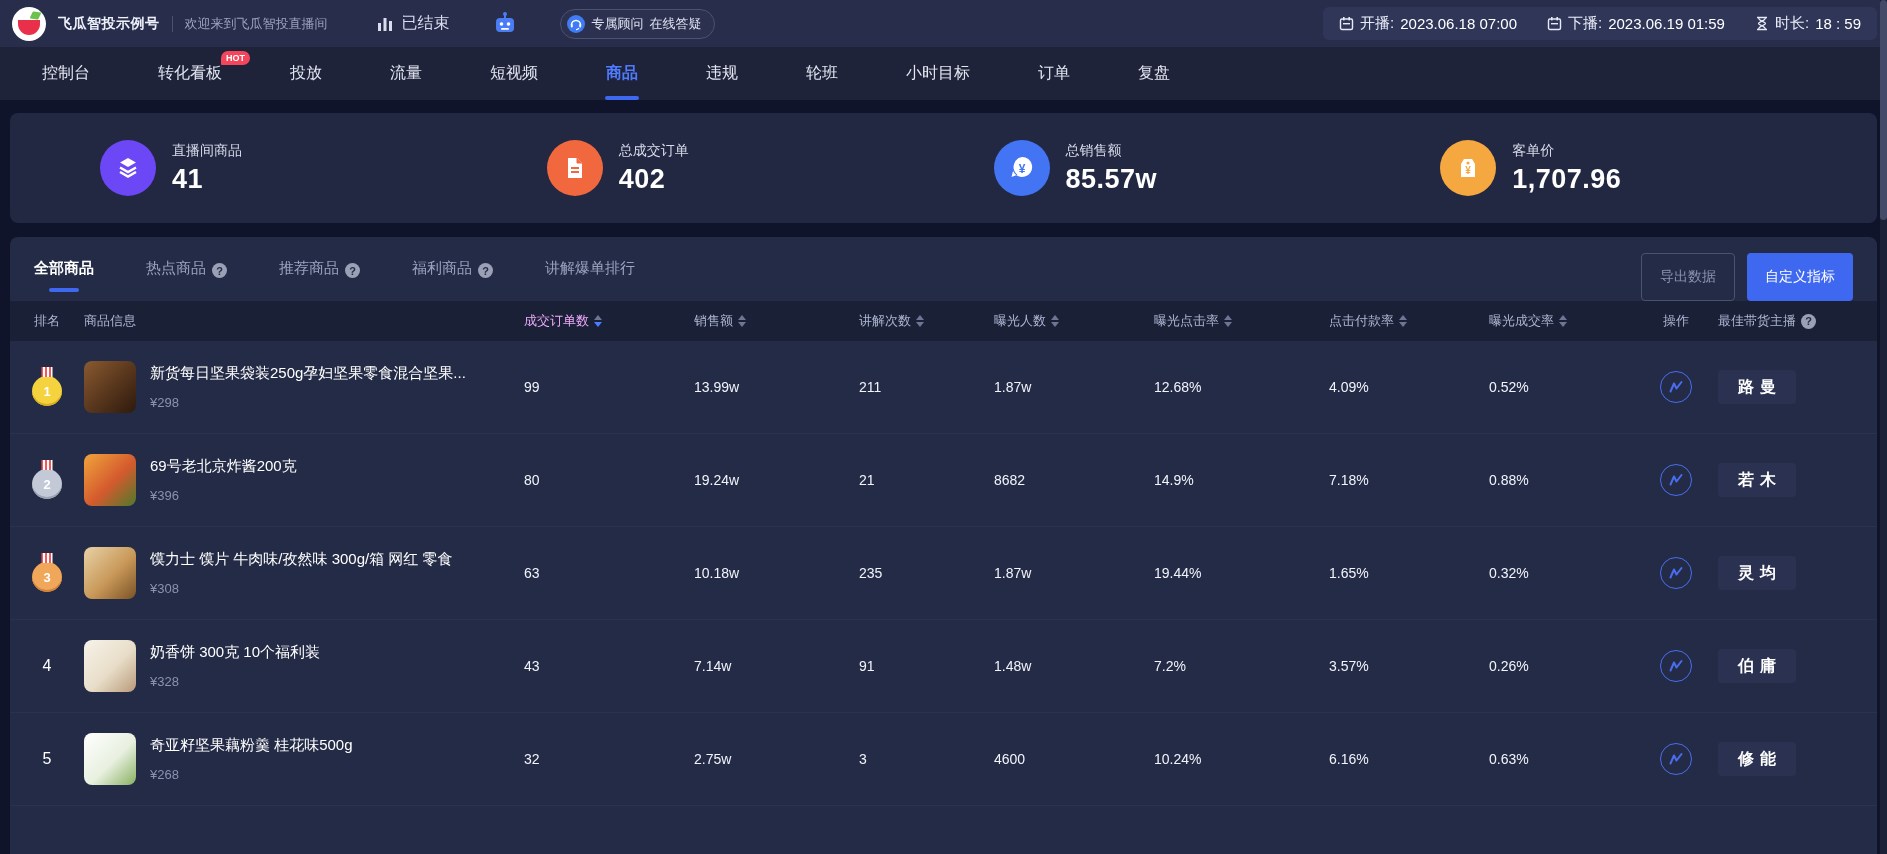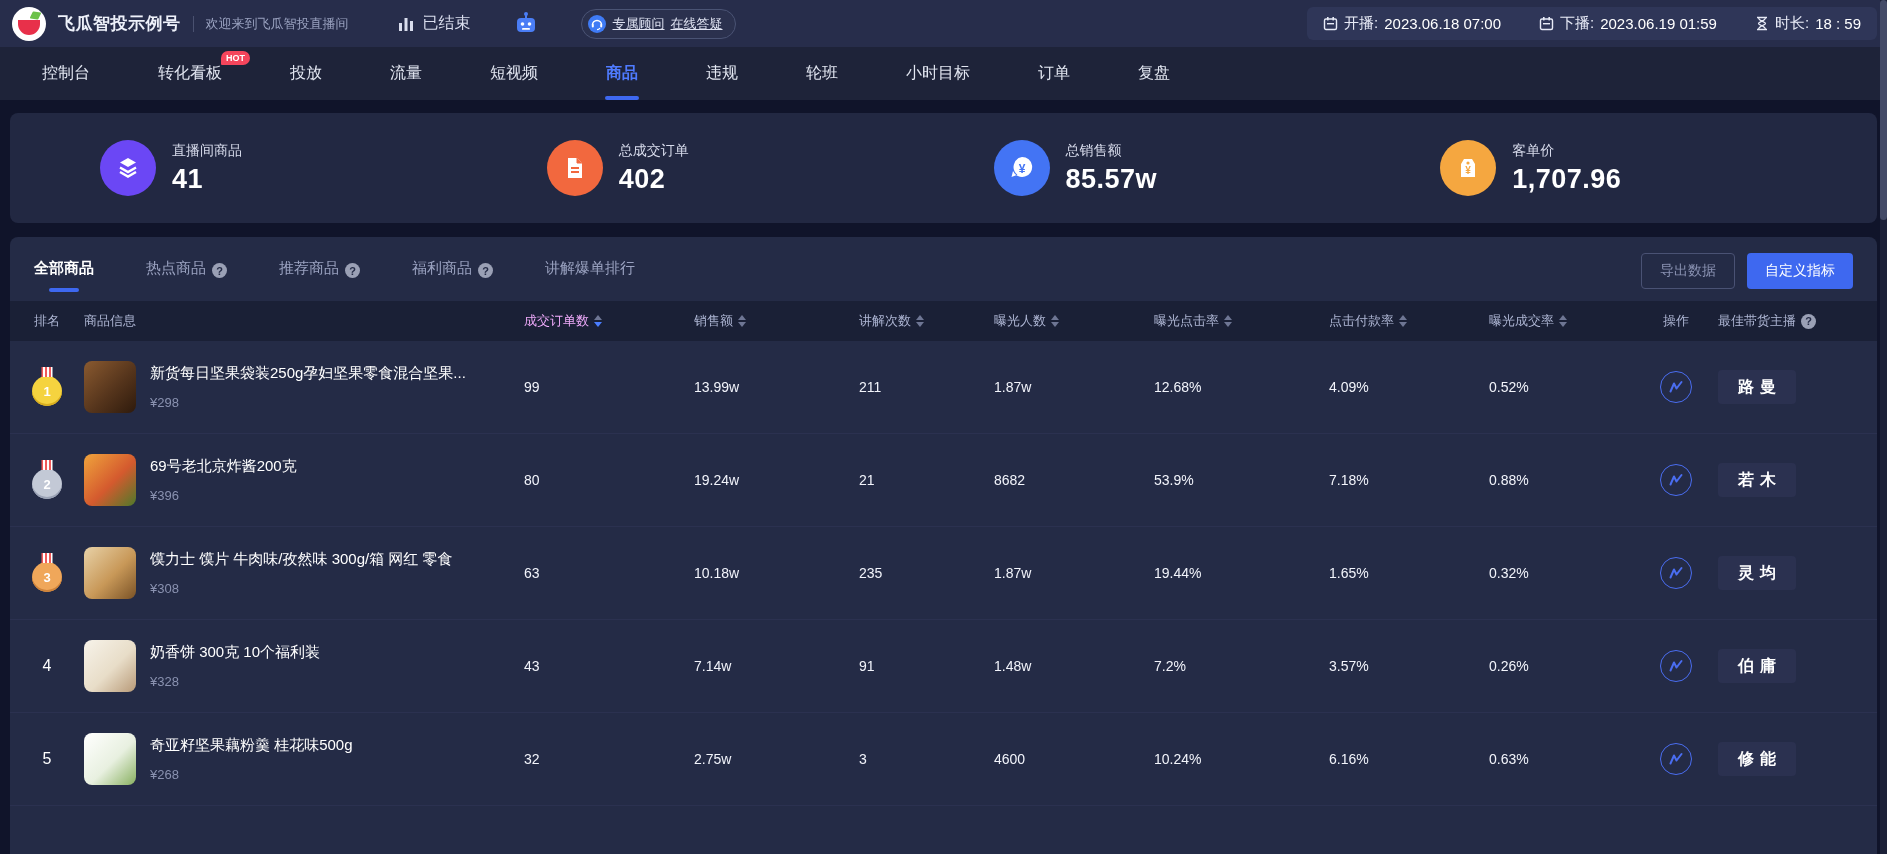--- a/index.html
+++ b/index.html
@@ -11,34 +11,34 @@
     position:relative;
   }
   
   .topbar {
     height:47px; background:#272d4b; display:flex; align-items:center;
     padding:0 10px 0 12px; position:relative;
   }
   .logo { width:34px; height:34px; border-radius:50%; background:#fff; position:relative; overflow:hidden; flex:0 0 auto; }
   .logo .smile { position:absolute; left:6px; right:6px; bottom:6px; height:15px; background:#e8304a; border-radius:0 0 12px 12px; }
   .logo .leaf { position:absolute; top:5px; right:6px; width:9px; height:7px; background:#6cc24a; transform:skewX(-18deg) rotate(8deg); border-radius:1px; }
-  .room-title { font-size:17px; font-weight:bold; margin-left:12px; letter-spacing:.5px; }
+  .room-title { font-size:14px; font-weight:bold; margin-left:12px; letter-spacing:.5px; }
   .tb-divider { width:1px; height:16px; background:#4a5170; margin:0 12px; }
   .welcome { font-size:13px; color:#9aa2c0; }
   .status { display:flex; align-items:center; gap:8px; margin-left:48px; font-size:16px; color:#d9dded; }
   .robot { margin-left:42px; cursor:pointer; display:flex; }
   .consult {
     margin-left:42px; display:flex; align-items:center; gap:6px;
     border:1px solid #4a5374; border-radius:999px; padding:4px 12px 4px 5px;
-    font-size:13px; color:#dfe3f2; cursor:pointer; background:rgba(255,255,255,.02);text-decoration:underline;
+    font-size:13px; color:#dfe3f2; cursor:pointer; background:rgba(255,255,255,.02);
   }
   .session-pill {
     position:absolute; right:10px; top:7px; height:33px;
     background:#2f3658; border-radius:6px; display:flex; align-items:center;
-    padding:0 16px; gap:38px; font-size:15px;
+    padding:0 16px; gap:30px; font-size:15px;
   }
   .sess-group { display:flex; align-items:center; gap:6px; color:#e8ebf7; }
   .sess-group b { font-weight:normal; color:#fff; }
   
   .navbar { height:53px; background:#1e2339; display:flex; align-items:center; padding:0 8px; }
   .nav-item {
     position:relative; padding:0 34px; font-size:16px; color:#e3e7f2; cursor:pointer;
     height:100%; display:flex; align-items:center;
   }
   .nav-item.active { color:#4f7bff; font-weight:bold; }
@@ -69,21 +69,21 @@
   .sub-tab.active { color:#fff; font-weight:bold; }
   .sub-tab.active::after {
     content:""; position:absolute; bottom:0; left:50%; transform:translateX(-50%);
     width:30px; height:4px; border-radius:2px; background:#3e68f0;
   }
   .help-dot {
     width:15px; height:15px; border-radius:50%; background:#9aa0b5; color:#242b46;
     font-size:11px; font-weight:bold; display:inline-flex; align-items:center; justify-content:center;
   }
   .actions { position:absolute; right:24px; top:16px; display:flex; gap:12px; }
-  .btn { height:36px; border-radius:4px; font-size:14px; padding:0 18px; cursor:pointer; display:flex; align-items:center; font-family:inherit; }
+  .btn { height:48px; border-radius:4px; font-size:14px; padding:0 18px; cursor:pointer; display:flex; align-items:center; font-family:inherit; }
   .btn-ghost { background:transparent; border:1px solid #4a5274; color:#8a92b2; }
   .btn-primary { background:#3e68f0; border:none; color:#fff; }
   
   .grid-row {
     display:grid;
     grid-template-columns:74px 440px 170px 165px 135px 160px 175px 160px 145px 84px 1fr;
     align-items:center;
   }
   .table-header {
     background:#1a2036; height:40px; font-size:13px; color:#aeb6d4;
@@ -413,21 +413,21 @@
           <div class="thumb" style="background: linear-gradient(135deg, rgb(240, 164, 60), rgb(212, 90, 46) 55%, rgb(78, 122, 42));"></div>
           <div style="min-width: 0px;">
             <div class="prod-name">69号老北京炸酱200克</div>
             <div class="prod-price">¥396</div>
           </div>
         </div>
         <div>80</div>
         <div>19.24w</div>
         <div>21</div>
         <div>8682</div>
-        <div>53.9%</div>
+        <div>14.9%</div>
         <div>7.18%</div>
         <div>0.88%</div>
         <div class="op-cell">
           <div class="trend-btn">
             <svg width="18" height="18" viewBox="0 0 18 18">
               <path d="M3.5 13.5 L7 5.5 L9.5 10.5 L14.5 4" stroke="#4a6df0" stroke-width="2" fill="none" stroke-linecap="round" stroke-linejoin="round"></path>
             </svg>
           </div>
         </div>
         <div><button class="anchor-btn">若木</button></div>

